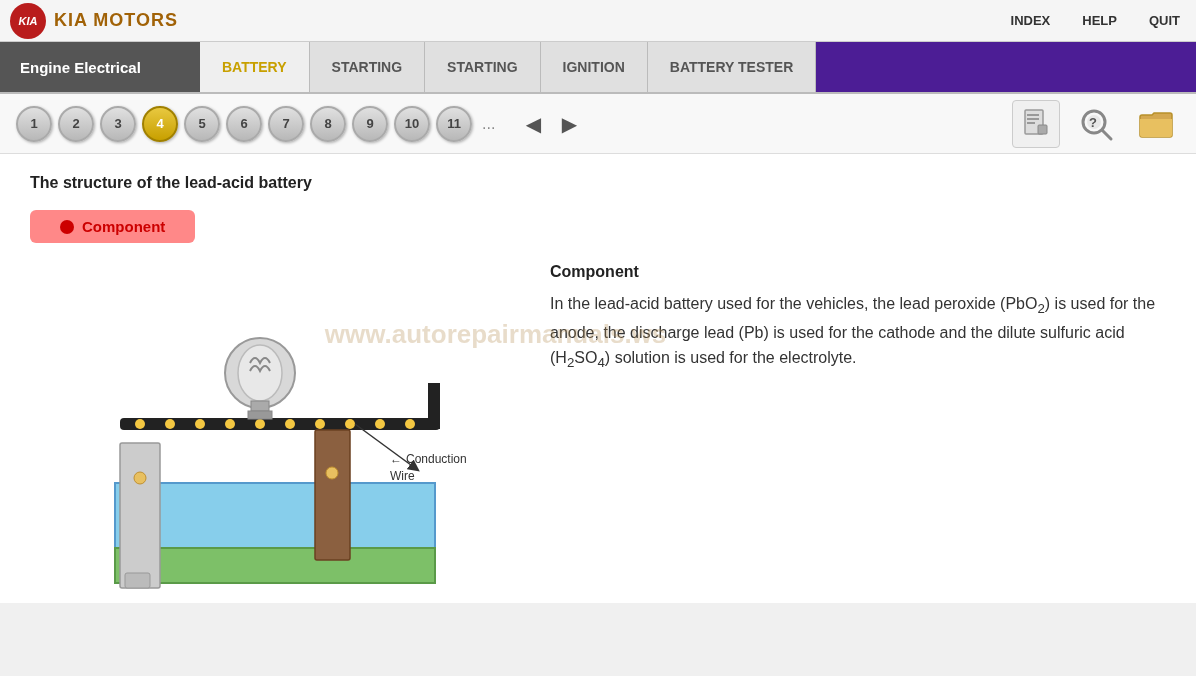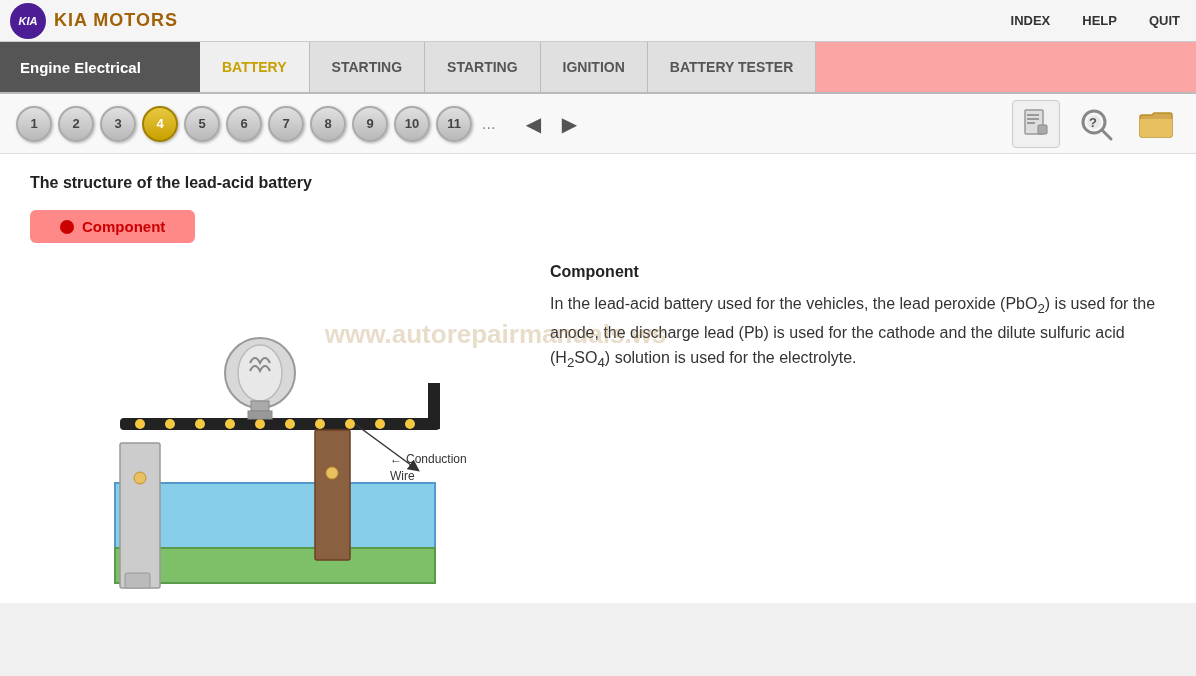--- a/index.html
+++ b/index.html
@@ -14,21 +14,21 @@
       padding: 4px 10px;
       height: 42px;
       justify-content: space-between;
     }
     #logo-area {
       display: flex;
       align-items: center;
       gap: 8px;
     }
     #kia-logo {
-      background: #4c1d95;
+      background: #b91c1c;
       border-radius: 50%;
       width: 36px;
       height: 36px;
       display: flex;
       align-items: center;
       justify-content: center;
       color: white;
       font-weight: bold;
       font-size: 11px;
       font-style: italic;
@@ -51,21 +51,21 @@
       font-weight: bold;
       background: none;
       border: none;
       padding: 2px 6px;
     }
 
     
     #tab-bar {
       display: flex;
       align-items: stretch;
-      background: #fca5a5;
+      background: #4c1d95;
       height: 52px;
       border-bottom: 2px solid #bbb;
     }
     #section-title {
       background: #555;
       color: white;
       display: flex;
       align-items: center;
       padding: 0 20px;
       font-size: 15px;

